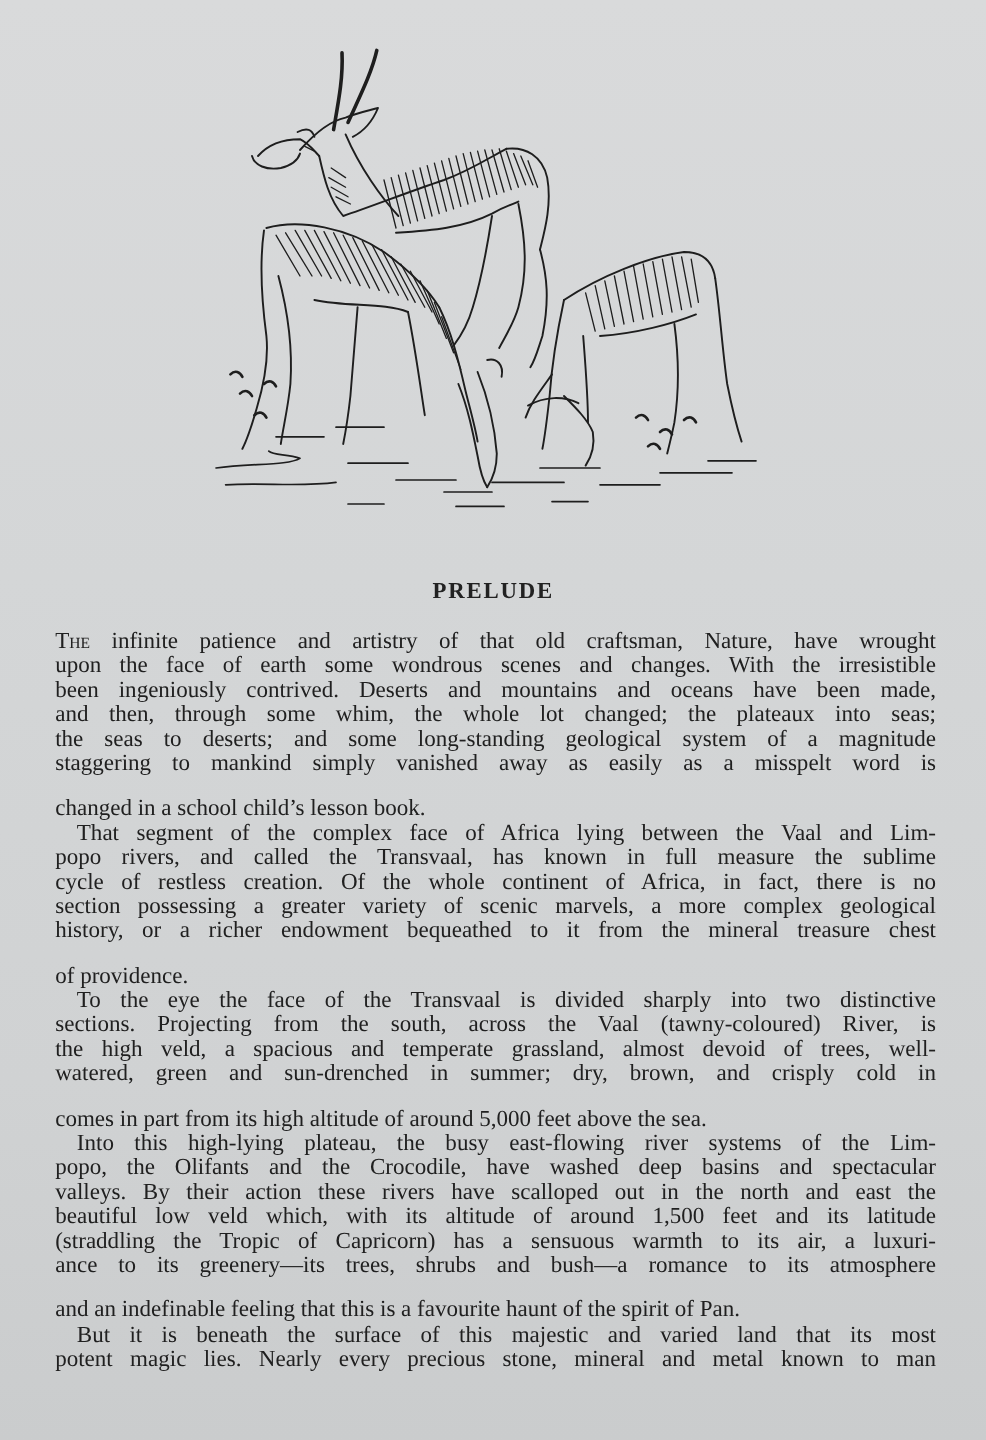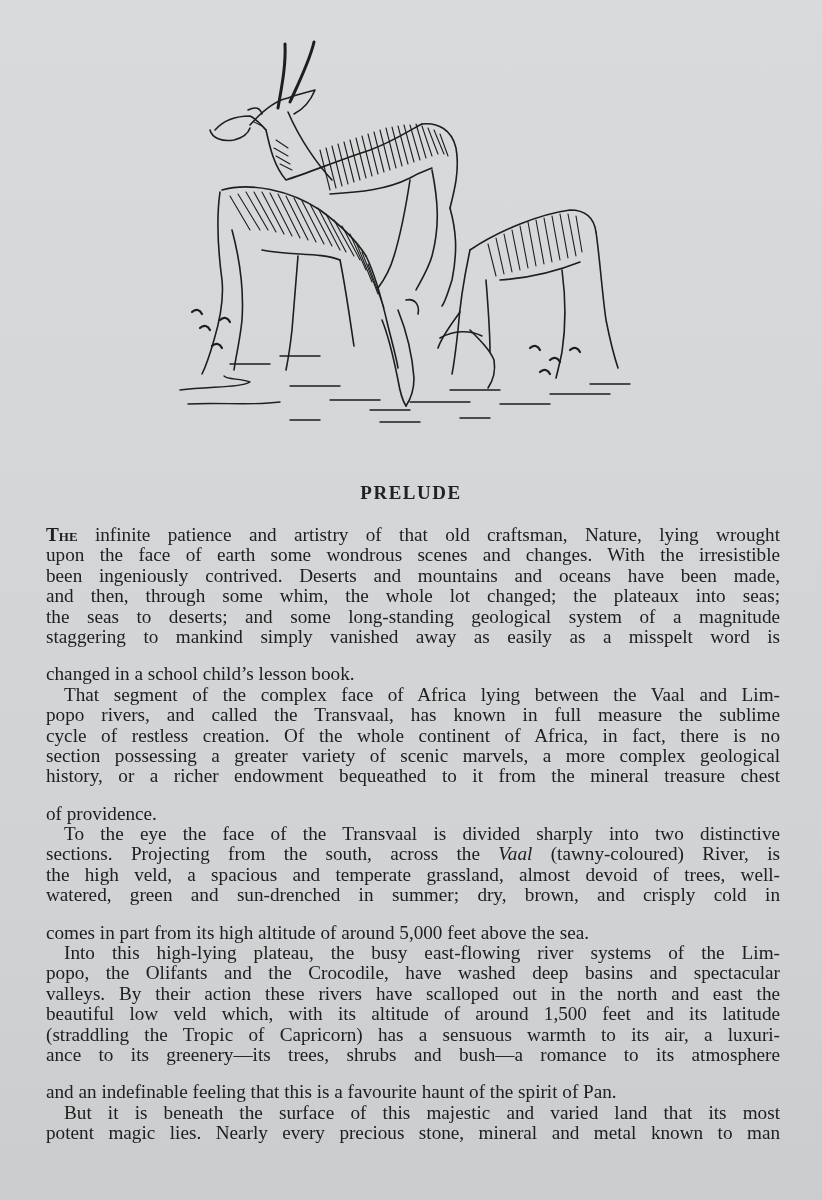--- a/index.html
+++ b/index.html
@@ -62,24 +62,22 @@
   }
   .line.last {
     text-align-last: left;
     margin-top: 17px;
   }
   .line.indent {
     padding-left: 18px;
   }
   .sc {
     font-variant: small-caps;
-    font-weight: bold;
   }
   .it {
-    font-style: italic;
   }
 </style>
 </head>
 <body>
 
 <div class="page">
 
   <div class="illustration">
     <svg viewBox="0 0 470 400" xmlns="http://www.w3.org/2000/svg" fill="none" stroke="#1e1e1e" stroke-width="1.6" stroke-linecap="round" stroke-linejoin="round">
 
@@ -214,21 +212,21 @@
         <path d="M400 320 C404 316 408 318 410 322"></path>
         <path d="M370 342 C374 338 378 340 380 344"></path>
       </g>
     </svg>
   </div>
 
   <div class="heading">PRELUDE</div>
 
   <div class="body-text" id="body-text">
       <div>
-        <span class="line"><span class="sc">The</span><span> infinite patience and artistry of that old craftsman, Nature, lying wrought</span></span>
+        <span class="line"><span class="sc">The</span><span> infinite patience and artistry of that old craftsman, Nature, have wrought</span></span>
         <span class="line"><span>upon the face of earth some wondrous scenes and changes. With the irresistible</span></span>
         <span class="line"><span>been ingeniously contrived. Deserts and mountains and oceans have been made,</span></span>
         <span class="line"><span>and then, through some whim, the whole lot changed; the plateaux into seas;</span></span>
         <span class="line"><span>the seas to deserts; and some long-standing geological system of a magnitude</span></span>
         <span class="line"><span>staggering to mankind simply vanished away as easily as a misspelt word is</span></span>
         <span class="line last"><span>changed in a school child’s lesson book.</span></span>
       </div>
       <div>
         <span class="line indent"><span>That segment of the complex face of Africa lying between the Vaal and Lim-</span></span>
         <span class="line"><span>popo rivers, and called the Transvaal, has known in full measure the sublime</span></span>

